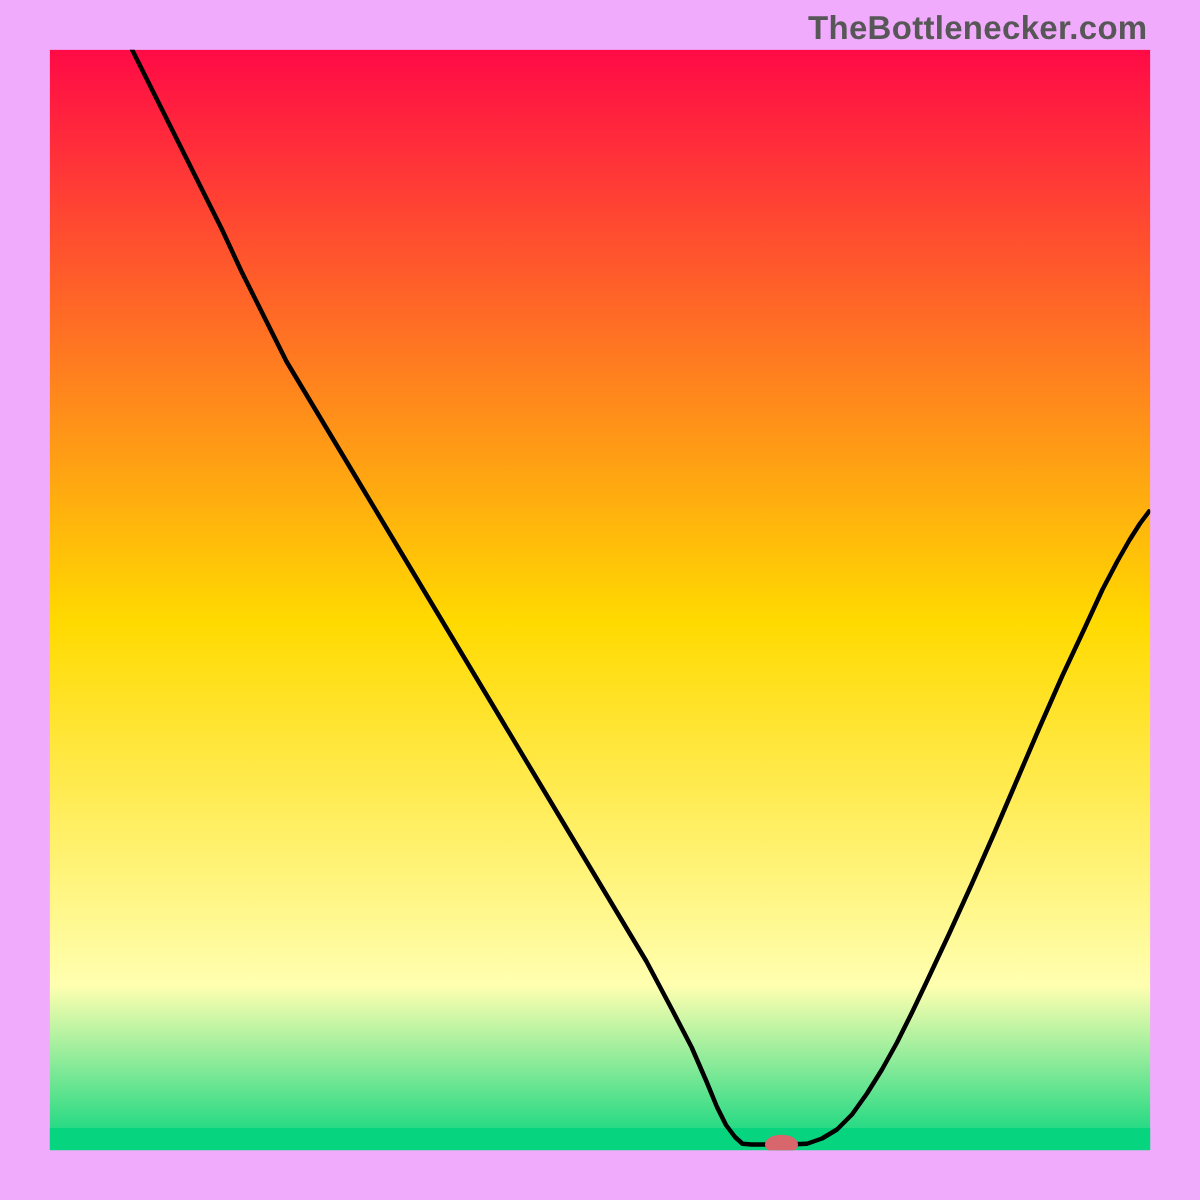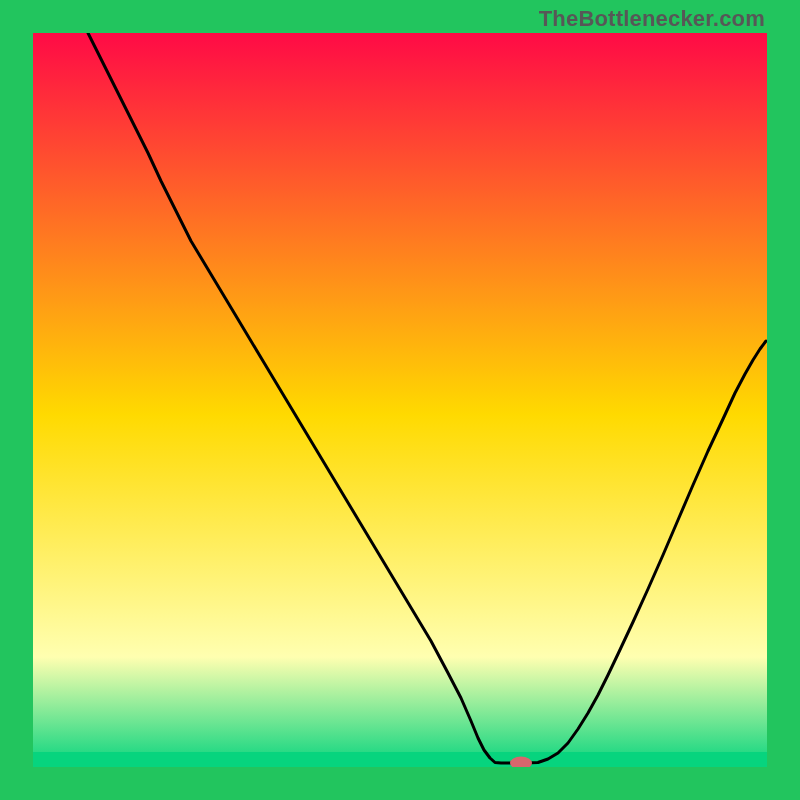--- a/index.html
+++ b/index.html
@@ -1,16 +1,16 @@
 <!DOCTYPE html>
 <html><head>
 <meta charset="utf-8">
 <style>
   html,body{margin:0;padding:0;width:800px;height:800px;background:#000;overflow:hidden}
-  .frame{position:absolute;left:0;top:0;width:800px;height:800px;background:#22c55e}
+  .frame{position:absolute;left:0;top:0;width:800px;height:800px;background:#f0abfc}
   .plot{position:absolute;left:33px;top:33px;width:734px;height:734px;overflow:hidden}
   .watermark{position:absolute;right:35px;top:6px;font-family:Arial,Helvetica,sans-serif;font-size:22px;font-weight:600;color:#575757;letter-spacing:.2px}
 </style>
 </head>
 <body>
 
 <div class="frame">
   <div class="plot">
     <svg width="734" height="734" viewBox="0 0 734 734">
       <defs>

